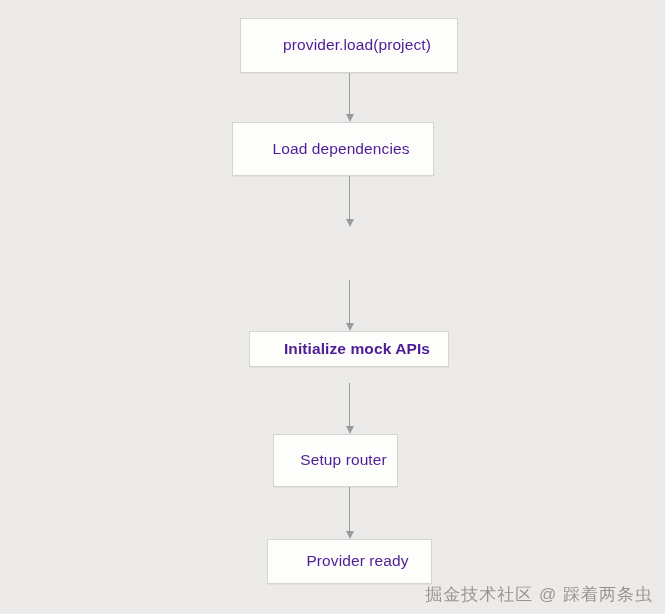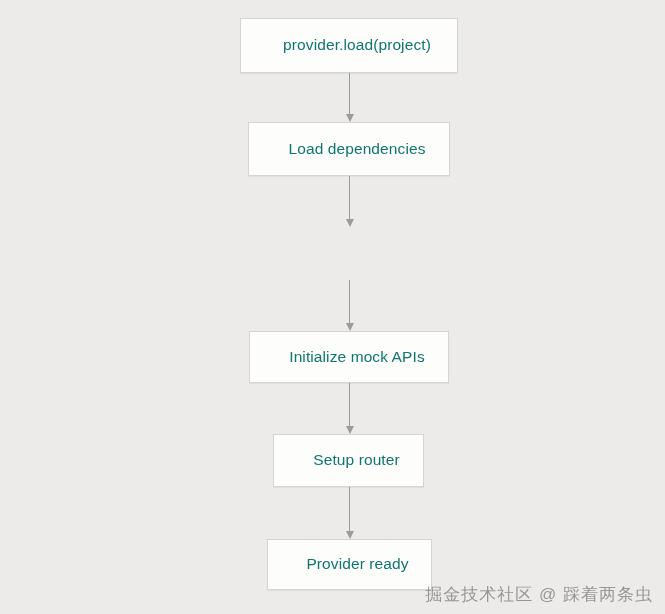--- a/index.html
+++ b/index.html
@@ -28,36 +28,36 @@
     position: absolute;
     background: #fdfdfc;
     border: 1px solid #d6d4d2;
     box-sizing: border-box;
     display: flex;
     align-items: center;
     justify-content: center;
     box-shadow: 0 1px 1px rgba(0,0,0,0.045);
   }
   .node-label {
-    color: #0f766e;
+    color: #4c1d95;
     font-size: 15.5px;
     line-height: 1.2;
     letter-spacing: 0.1px;
     white-space: nowrap;
     font-family: "Liberation Sans", sans-serif;
     margin-left: 16px;
   }
 
   
   #node-0 { left: 240px; top: 18px;  width: 218px; height: 55px; }
-  #node-1 { left: 248px; top: 122px; width: 202px; height: 54px; }
+  #node-1 { left: 232px; top: 122px; width: 202px; height: 54px; }
   #node-2 { left: 238px; top: 227px; width: 222px; height: 53px; }
-  #node-3 { left: 249px; top: 331px; width: 200px; height: 52px; }
-  #node-4 { left: 273px; top: 434px; width: 151px; height: 53px; }
-  #node-5 { left: 267px; top: 539px; width: 165px; height: 51px; }
+  #node-3 { left: 249px; top: 331px; width: 200px; height: 36px; font-weight: bold; }
+  #node-4 { left: 273px; top: 434px; width: 125px; height: 53px; }
+  #node-5 { left: 267px; top: 539px; width: 165px; height: 45px; }
 
   
   .connector {
     position: absolute;
     left: 347px;
     width: 5px;
   }
   .connector .shaft {
     position: absolute;
     left: 2px;

